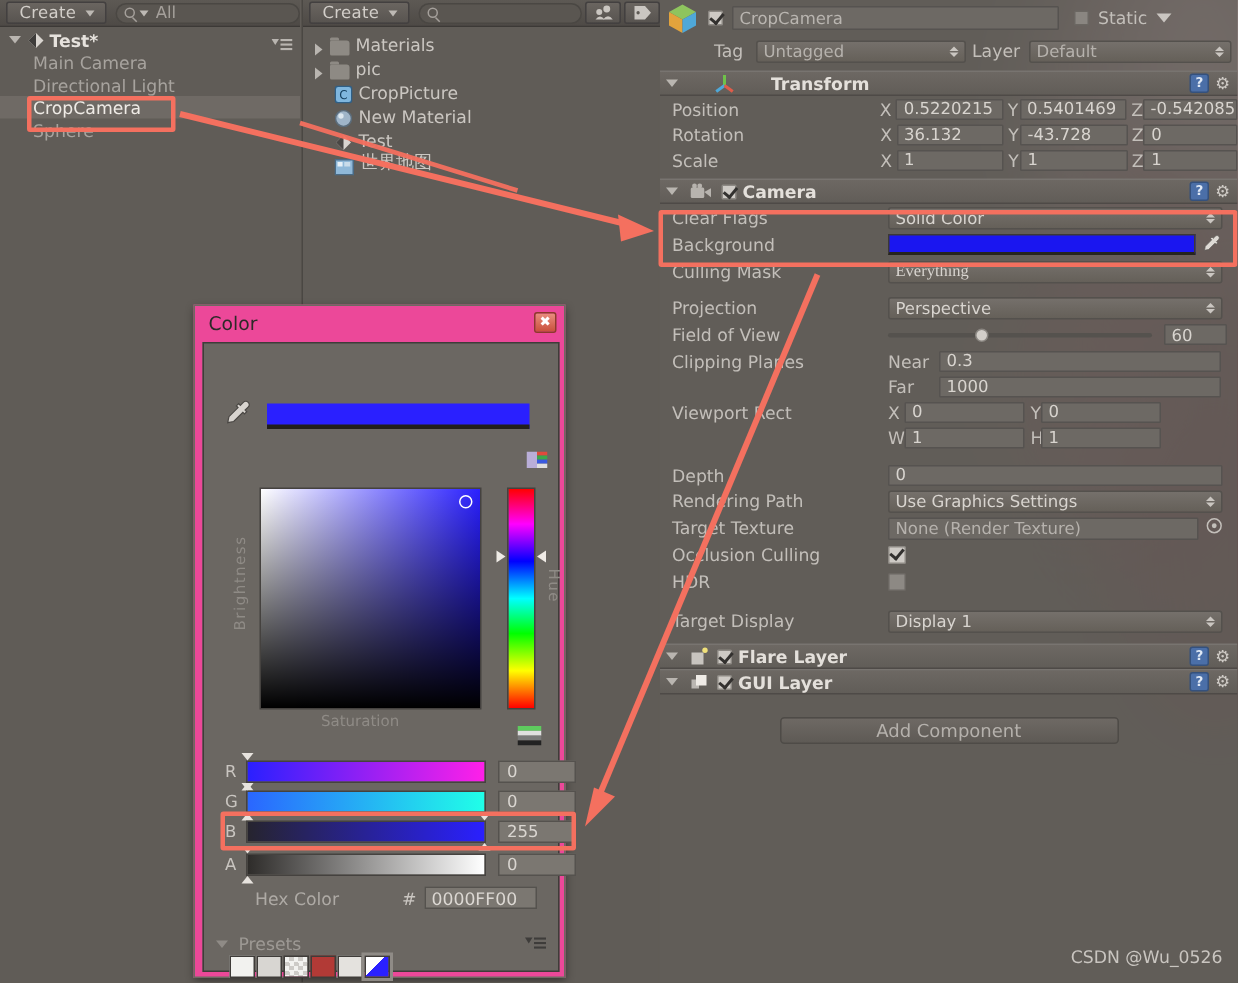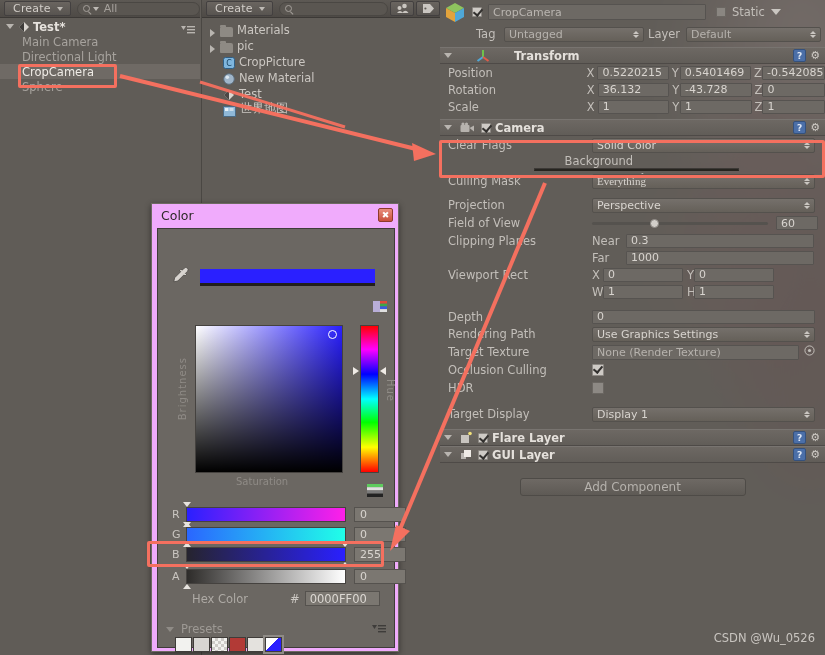--- a/index.html
+++ b/index.html
@@ -91,22 +91,22 @@
   .help { background:#4b6fa8; border:1px solid #35517c; color:#dfe8f5; font-size:9px; display:flex;align-items:center;justify-content:center; }
   .gear { color:#cfcbc6; font-size:11px; line-height:1; }
   .slider-track { height:3px; background:#55524e; border-radius:2px; position:relative; }
   .slider-knob { position:absolute; width:9px;height:9px;border-radius:50%; background:#d2cec9; border:1px solid #8a8681; top:-3px; }
   .addcomp {
     height:18px; background:linear-gradient(#6e6964,#5e5a55); border:1px solid #4e4b47; border-radius:3px;
     display:flex;align-items:center;justify-content:center; color:#b5b1ac; font-size:12px;
   }
 
   
-  #colorwin { position:absolute; left:151px; top:203px; width:248px; height:449px; z-index:5;
-    background:#f0abfc; border:1px solid #6e6a62; box-shadow:0 2px 6px rgba(0,0,0,.45); }
+  #colorwin { position:absolute; left:129px; top:203px; width:248px; height:449px; z-index:5;
+    background:#ec4899; border:1px solid #6e6a62; box-shadow:0 2px 6px rgba(0,0,0,.45); }
   .cw-title { height:22px; display:flex;align-items:center;justify-content:space-between; padding:0 5px 0 9px;
     color:#2c2a28; font-size:12.5px; }
   .cw-close { width:15px;height:14px;background:linear-gradient(#e98d7e,#c9503c); border:1px solid #8d3a2c; border-radius:2px;
     color:#fff; font-size:9px; display:flex;align-items:center;justify-content:center; }
   .cw-body { position:absolute; left:5px; top:24px; width:238px; height:420px; background:#6b6762; border:1px solid #3f3c39; }
   .sb-square { position:absolute; background:
       linear-gradient(to top, #000 0%, rgba(0,0,0,0) 100%),
       linear-gradient(to right, #fff 0%, #2a20ff 100%);
     border:1px solid #45423f; }
   .sb-cursor { position:absolute; width:9px;height:9px;border:1.6px solid #fff; border-radius:50%; }
@@ -370,21 +370,21 @@
       <span class="lbl" style="width:144px">Clear Flags</span>
       <div class="popup" style="width:223px;">
         <span>Solid Color</span>
         <span class="updown">
               <i class="u"></i>
               <i class="d"></i>
             </span>
       </div>
     </div>
 
-    <div class="row" style="padding-left:8px;height:18px;flex-direction:column;">
+    <div class="row" style="padding-left:8px;height:18px;">
       <span class="lbl" style="width:144px">Background</span>
       <div id="bgswatch" style="width: 205px; height: 14px; border-width: 1px 1px 2px; border-style: solid; border-color: rgb(60, 57, 54) rgb(60, 57, 54) rgb(38, 36, 31); border-image: initial; background: rgb(26, 22, 240);"></div>
       <span style="margin-left:4px">
         <svg width="14" height="14" viewBox="0 0 14 14">
               <path d="M11.5 2.5a1.6 1.6 0 0 0-2.3 0L7.8 3.9 7 3.1 6 4.1l.8.8-4.3 4.3L2 11.9l2.7-.5 4.3-4.3.8.8 1-1-.8-.8 1.4-1.4a1.6 1.6 0 0 0 .1-2.2z" fill="#dedad5" stroke="#5c5955" stroke-width=".5"></path>
             </svg>
       </span>
     </div>
 
     <div class="row" style="padding-left:8px;height:18px;">

